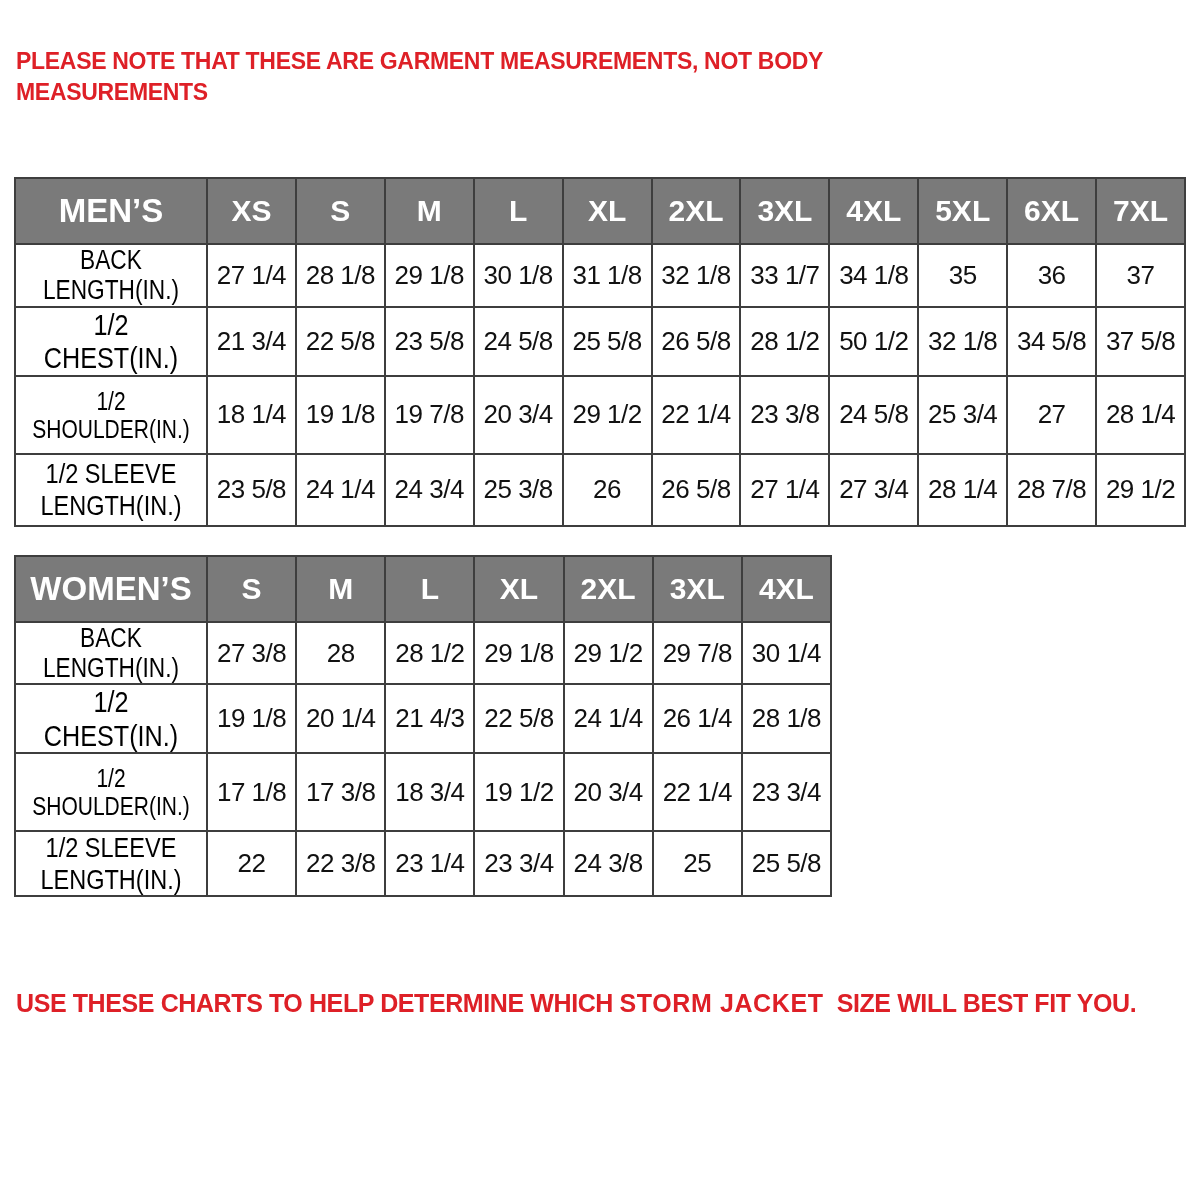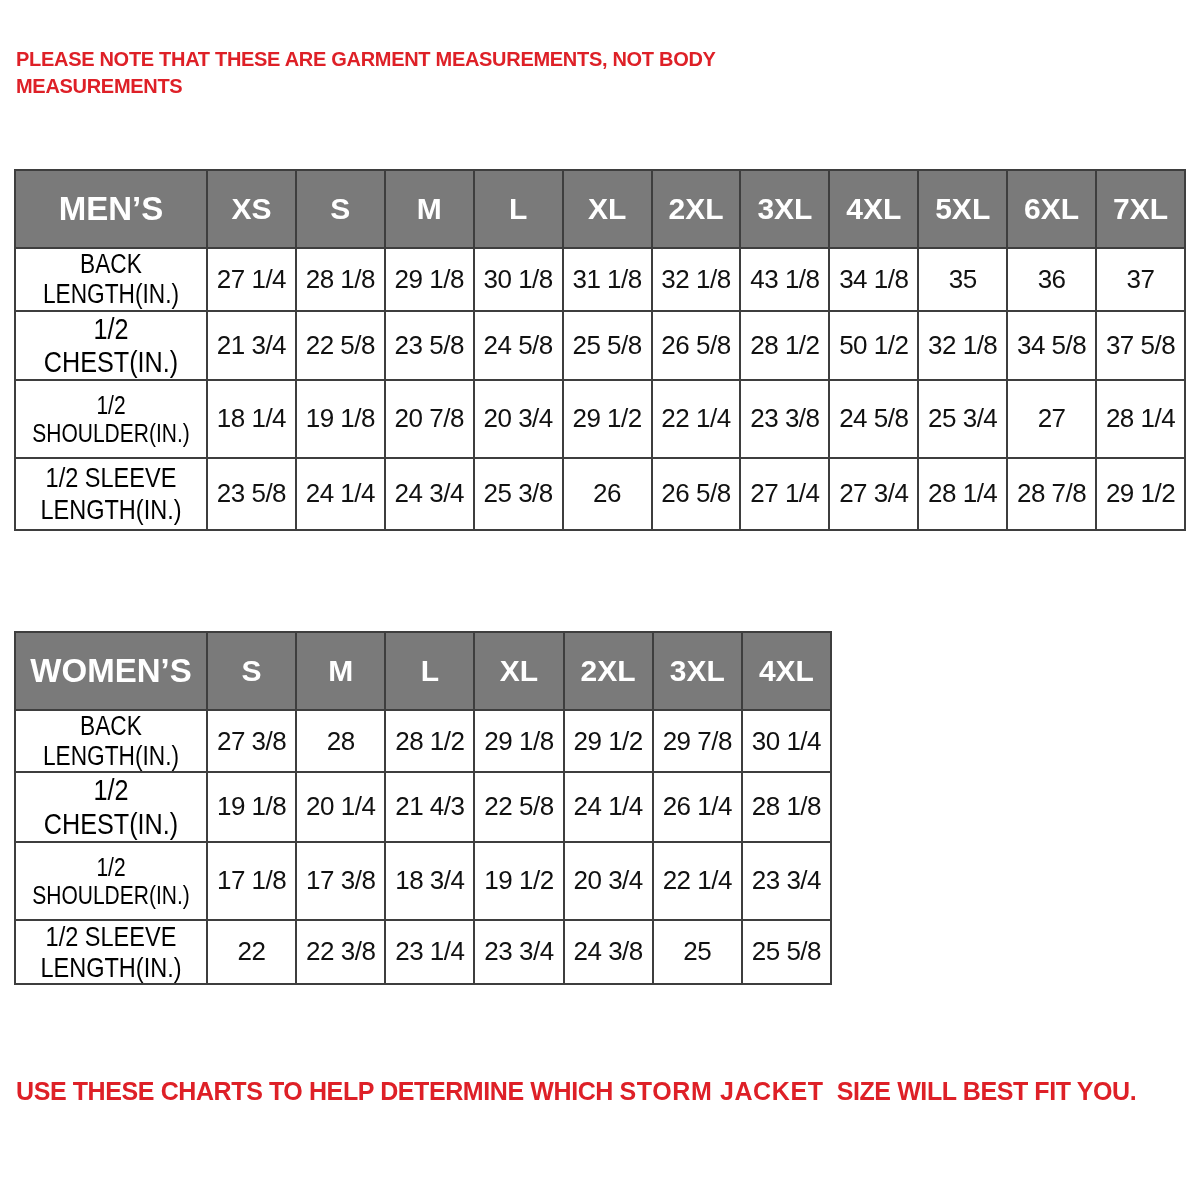--- a/index.html
+++ b/index.html
@@ -25,47 +25,47 @@
     line-height:1.05;
     letter-spacing:0px;
     color:#0d0d0d;
     white-space:nowrap;
   }
 
   .note{
     margin:30px 0 0 2px;
     color:var(--red);
     font-weight:700;
-    font-size:20px;
+    font-size:23px;
     line-height:1.33;
     letter-spacing:-0.3px;
     white-space:pre-line;
   }
 
   table{
     border-collapse:collapse;
     table-layout:fixed;
   }
   table.men{width:1172px;margin-top:70px;}
-  table.women{width:818px;margin-top:100px;}
+  table.women{width:818px;margin-top:28px;}
   col.label-col{width:192px;}
 
   th,td{
     border:2px solid var(--border);
     text-align:center;
     vertical-align:middle;
     padding:0;
     overflow:visible;
   }
   thead th{
     background:var(--gray);
     color:#ffffff;
     font-size:30px;
     font-weight:700;
-    height:78px;
+    height:66px;
   }
   thead th.corner{font-size:33px;}
 
   tbody td{
     font-size:26px;
     font-weight:400;
     letter-spacing:-0.5px;
     background:#ffffff;
     color:#111;
   }
@@ -133,21 +133,21 @@
           <td class="row-label">
             <span class="lbl">BACK
 LENGTH(IN.)</span>
           </td>
           <td>27 1/4</td>
           <td>28 1/8</td>
           <td>29 1/8</td>
           <td>30 1/8</td>
           <td>31 1/8</td>
           <td>32 1/8</td>
-          <td>43 1/8</td>
+          <td>33 1/7</td>
           <td>34 1/8</td>
           <td>35</td>
           <td>36</td>
           <td>37</td>
         </tr>
         <tr>
           <td class="row-label">
             <span class="lbl">1/2 CHEST(IN.)</span>
           </td>
           <td>21 3/4</td>
@@ -161,21 +161,21 @@
           <td>32 1/8</td>
           <td>34 5/8</td>
           <td>37 5/8</td>
         </tr>
         <tr>
           <td class="row-label">
             <span class="lbl">1/2 SHOULDER(IN.)</span>
           </td>
           <td>18 1/4</td>
           <td>19 1/8</td>
-          <td>20 7/8</td>
+          <td>19 7/8</td>
           <td>20 3/4</td>
           <td>29 1/2</td>
           <td>22 1/4</td>
           <td>23 3/8</td>
           <td>24 5/8</td>
           <td>25 3/4</td>
           <td>27</td>
           <td>28 1/4</td>
         </tr>
         <tr>

